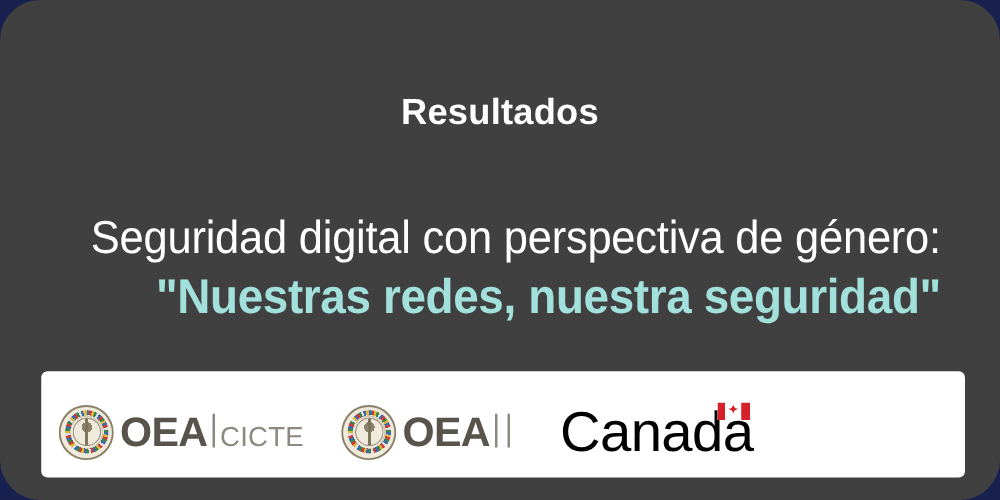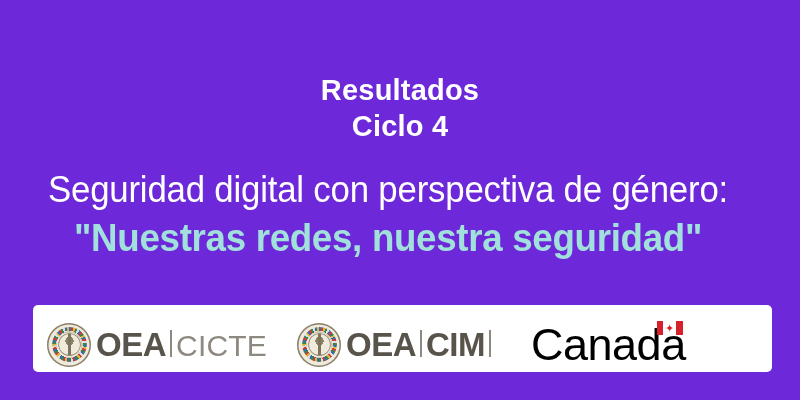--- a/index.html
+++ b/index.html
@@ -11,21 +11,22 @@
     height: 400px;
     background: #18204f;
     font-family: "Liberation Sans", sans-serif;
     overflow: hidden;
     position: relative;
   }
 
   #slide {
     position: absolute;
     inset: 0;
-    background: #6d28d9;
+    background: #404040;
+    border-radius: 32px;
   }
 
   
   .heading {
     position: absolute;
     top: 72px;
     left: 0;
     width: 800px;
     text-align: center;
     color: #ffffff;
@@ -35,21 +36,21 @@
     letter-spacing: 0.2px;
   }
   .heading .line { display: block; }
 
   
   .subtitle-wrap {
     position: absolute;
     top: 167px;
     left: 0;
     width: 776px;
-    text-align: center;
+    text-align: right;
   }
   .subtitle-main {
     display: block;
     color: #ffffff;
     font-size: 37px;
     line-height: 46px;
     font-weight: 300;
     letter-spacing: -0.2px;
     transform: scaleX(0.94);
   }
@@ -61,23 +62,23 @@
     font-weight: bold;
     letter-spacing: -0.3px;
     margin-top: 1px;
     transform: scaleX(0.94);
   }
 
   
   .logo-bar {
     position: absolute;
     left: 33px;
-    top: 305px;
+    top: 297px;
     width: 739px;
-    height: 67px;
+    height: 85px;
     background: #ffffff;
     border-radius: 5px;
     display: flex;
     align-items: center;
     box-sizing: border-box;
     padding: 12px 14px 0 10px;
   }
 
   .logo-group {
     display: flex;
@@ -167,21 +168,21 @@
   .wm-sep {
     display: inline-block;
     width: 2px;
     height: 27px;
     background: #8d8980;
     margin: 0 4px;
     position: relative;
     top: 1px;
   }
   .wm-light {
-    font-size: 30px;
+    font-size: 22px;
     font-weight: 400;
     color: #8d8980;
     letter-spacing: 0.2px;
     line-height: 1;
   }
 
   
   .canada-mark {
     position: relative;
     display: inline-block;
@@ -224,21 +225,20 @@
     color: #d6212a;
   }
 </style>
 </head>
 <body>
 
 <div id="slide">
 
   <div class="heading">
     <span class="line">Resultados</span>
-    <span class="line">Ciclo 4</span>
   </div>
 
   <div class="subtitle-wrap">
     <span class="subtitle-main">Seguridad digital con perspectiva de género:</span>
     <span class="subtitle-quote">"Nuestras redes, nuestra seguridad"</span>
   </div>
 
   <div class="logo-bar">
 
     <div class="logo-group g-cicte">
@@ -248,21 +248,20 @@
         <span class="wm-sep"></span>
         <span class="wm-light">CICTE</span>
       </span>
     </div>
 
     <div class="logo-group g-cim">
       <span class="oas-seal"></span>
       <span class="wordmark">
         <span class="wm-strong">OEA</span>
         <span class="wm-sep"></span>
-        <span class="wm-strong">CIM</span>
         <span class="wm-sep"></span>
       </span>
     </div>
 
     <div class="logo-group g-canada">
       <span class="canada-mark">
         <span class="canada-text">Canada</span>
         <span class="canada-flag">
           <span class="bar left"></span>
           <span class="bar right"></span>

